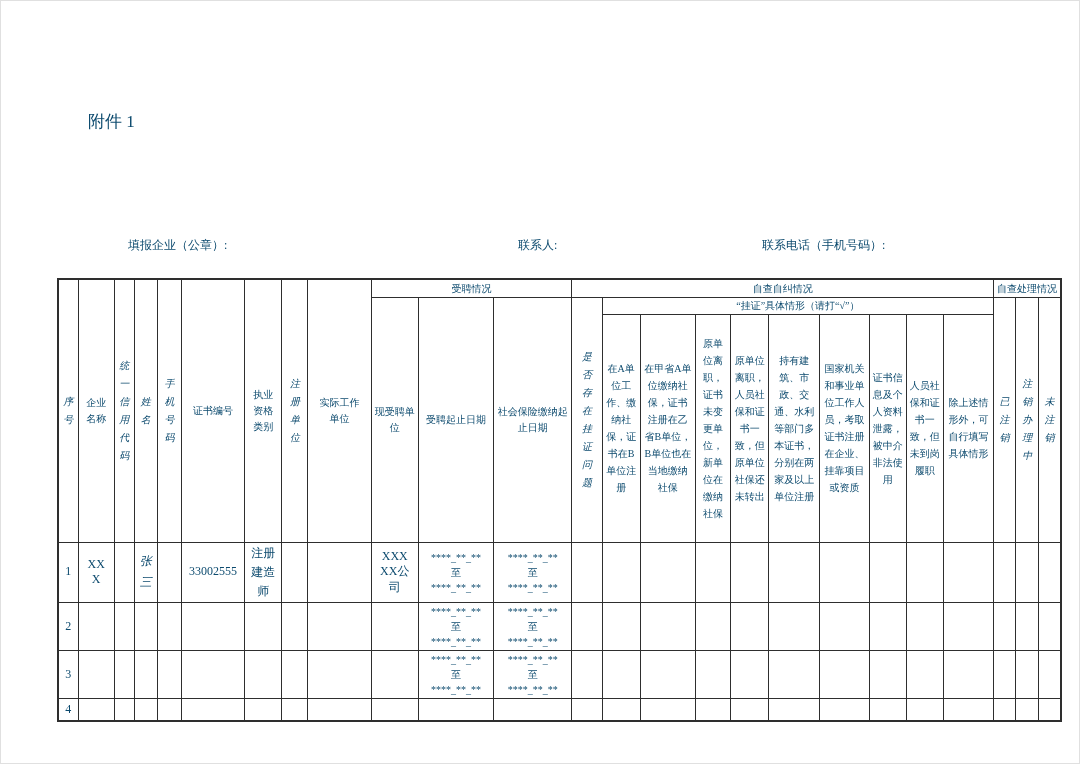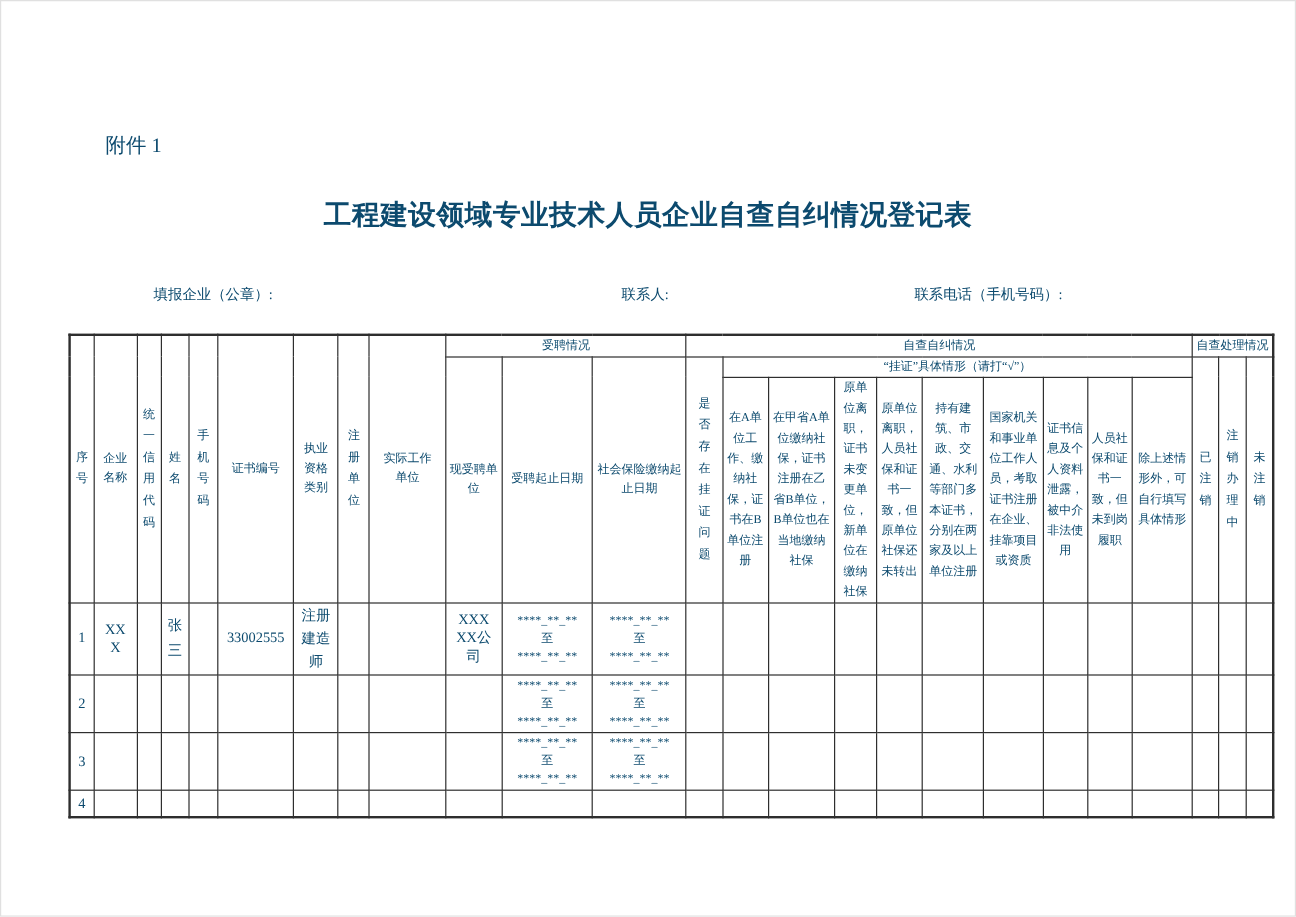--- a/index.html
+++ b/index.html
@@ -13,36 +13,35 @@
   .meta span{position:absolute;top:0;white-space:nowrap;}
   .m1{left:128px;} .m2{left:518px;} .m3{left:762px;}
 
   table.reg{position:absolute;left:57px;top:278px;width:1005px;
             border-collapse:collapse;table-layout:fixed;}
   .reg th,.reg td{border:1px solid #2e2e2e;padding:1px 2px;text-align:center;
             vertical-align:middle;font-weight:normal;overflow:hidden;}
   .reg{border:2px solid #2e2e2e;}
   thead th{font-size:10px;line-height:1.6;word-break:break-all;}
   th.sec{line-height:1.3;margin-top:45px;}
-  th.sit{line-height:1.7;padding:0 3px;}
-  .v1{display:inline-block;width:1.1em;word-break:break-all;line-height:1.8;}
+  th.sit{line-height:1.7;padding:20px 3px;}
+  .v1{display:inline-block;width:1.1em;word-break:break-all;line-height:1.8;font-style:italic;}
   .w2{display:inline-block;width:2.15em;word-break:break-all;line-height:1.6;}
   .w4{display:inline-block;width:4.3em;word-break:break-all;line-height:1.6;}
   tbody td{font-size:12px;line-height:1.3;word-break:break-all;}
   td.pre{white-space:pre-line;font-size:10px;line-height:1.5;}
   .wx{display:inline-block;width:18px;word-break:break-all;}
   .wc{display:inline-block;width:30px;word-break:break-all;}
 </style>
 </head>
 <body>
 
 <div class="page">
 
   <div class="attach">附件 1</div>
-  <div class="title">工程建设领域专业技术人员企业自查自纠情况登记表</div>
 
   <div class="meta">
     <span class="m1">填报企业（公章）:</span>
     <span class="m2">联系人:</span>
     <span class="m3">联系电话（手机号码）:</span>
   </div>
 
   <table class="reg">
     <colgroup>
       <col style="width:20px">

